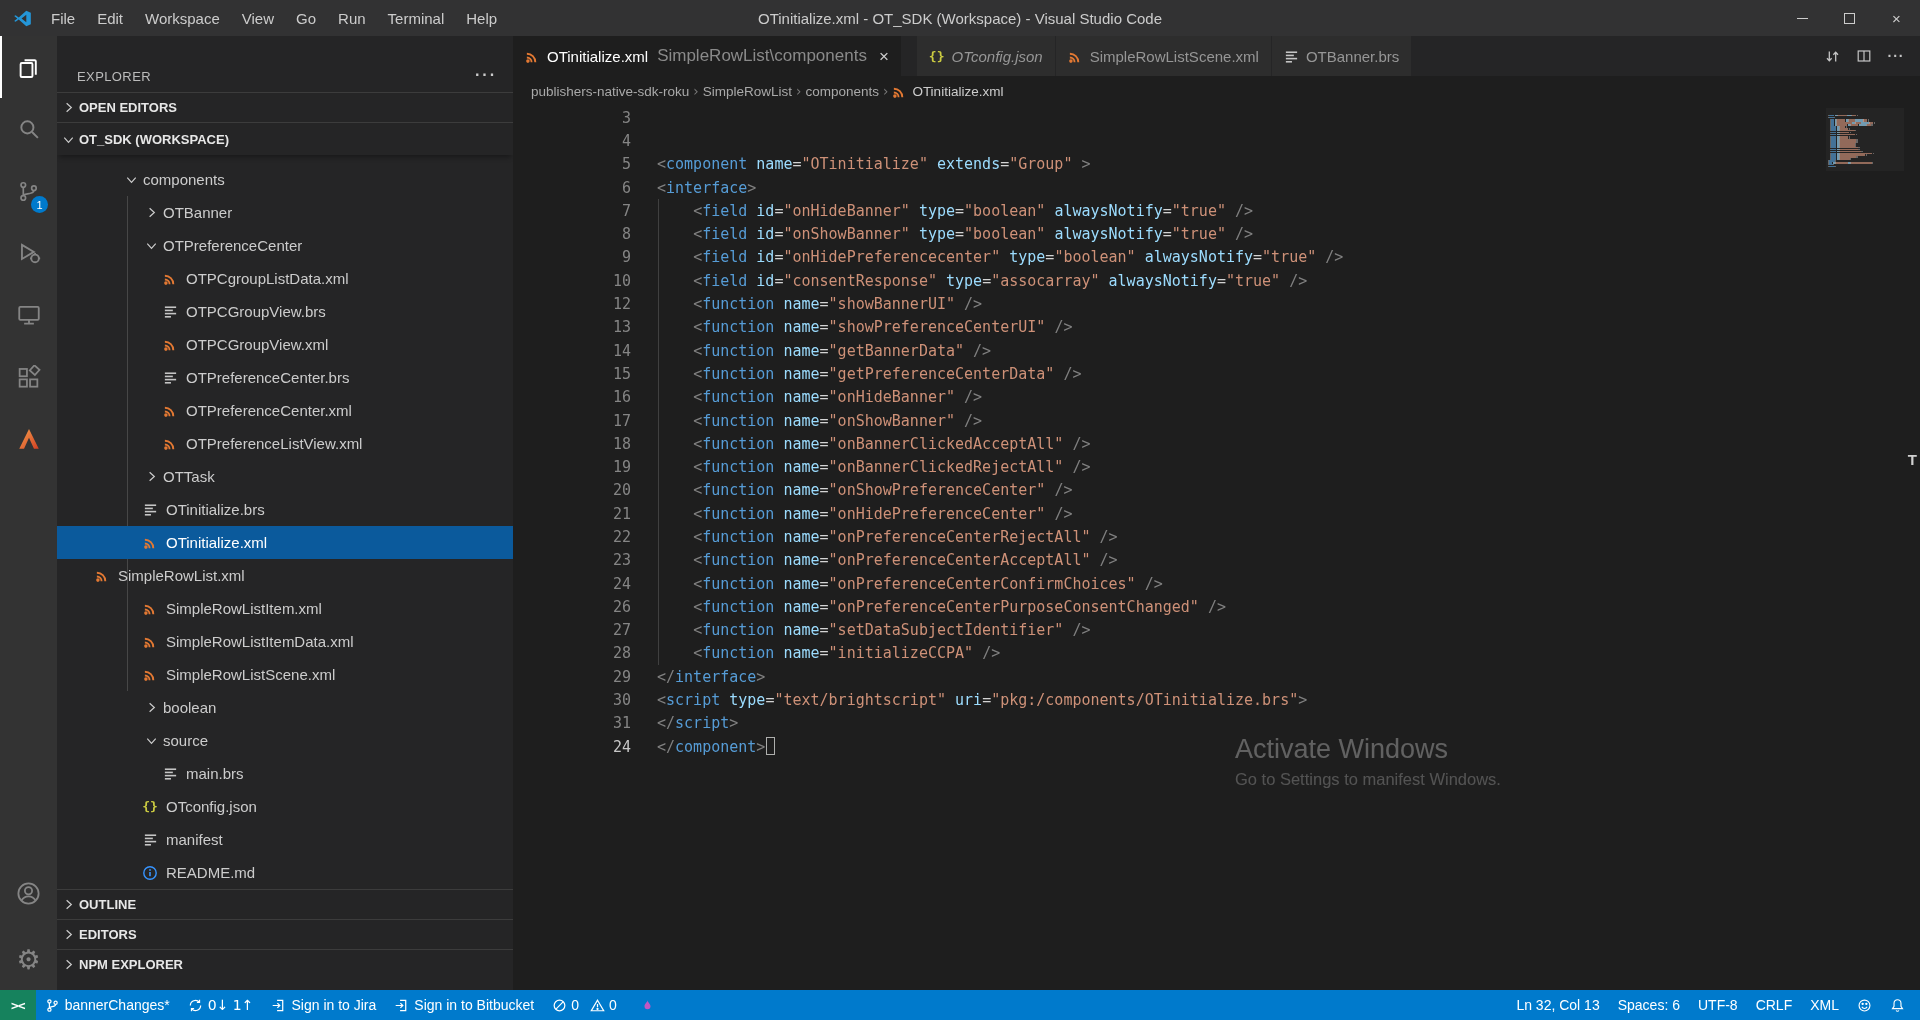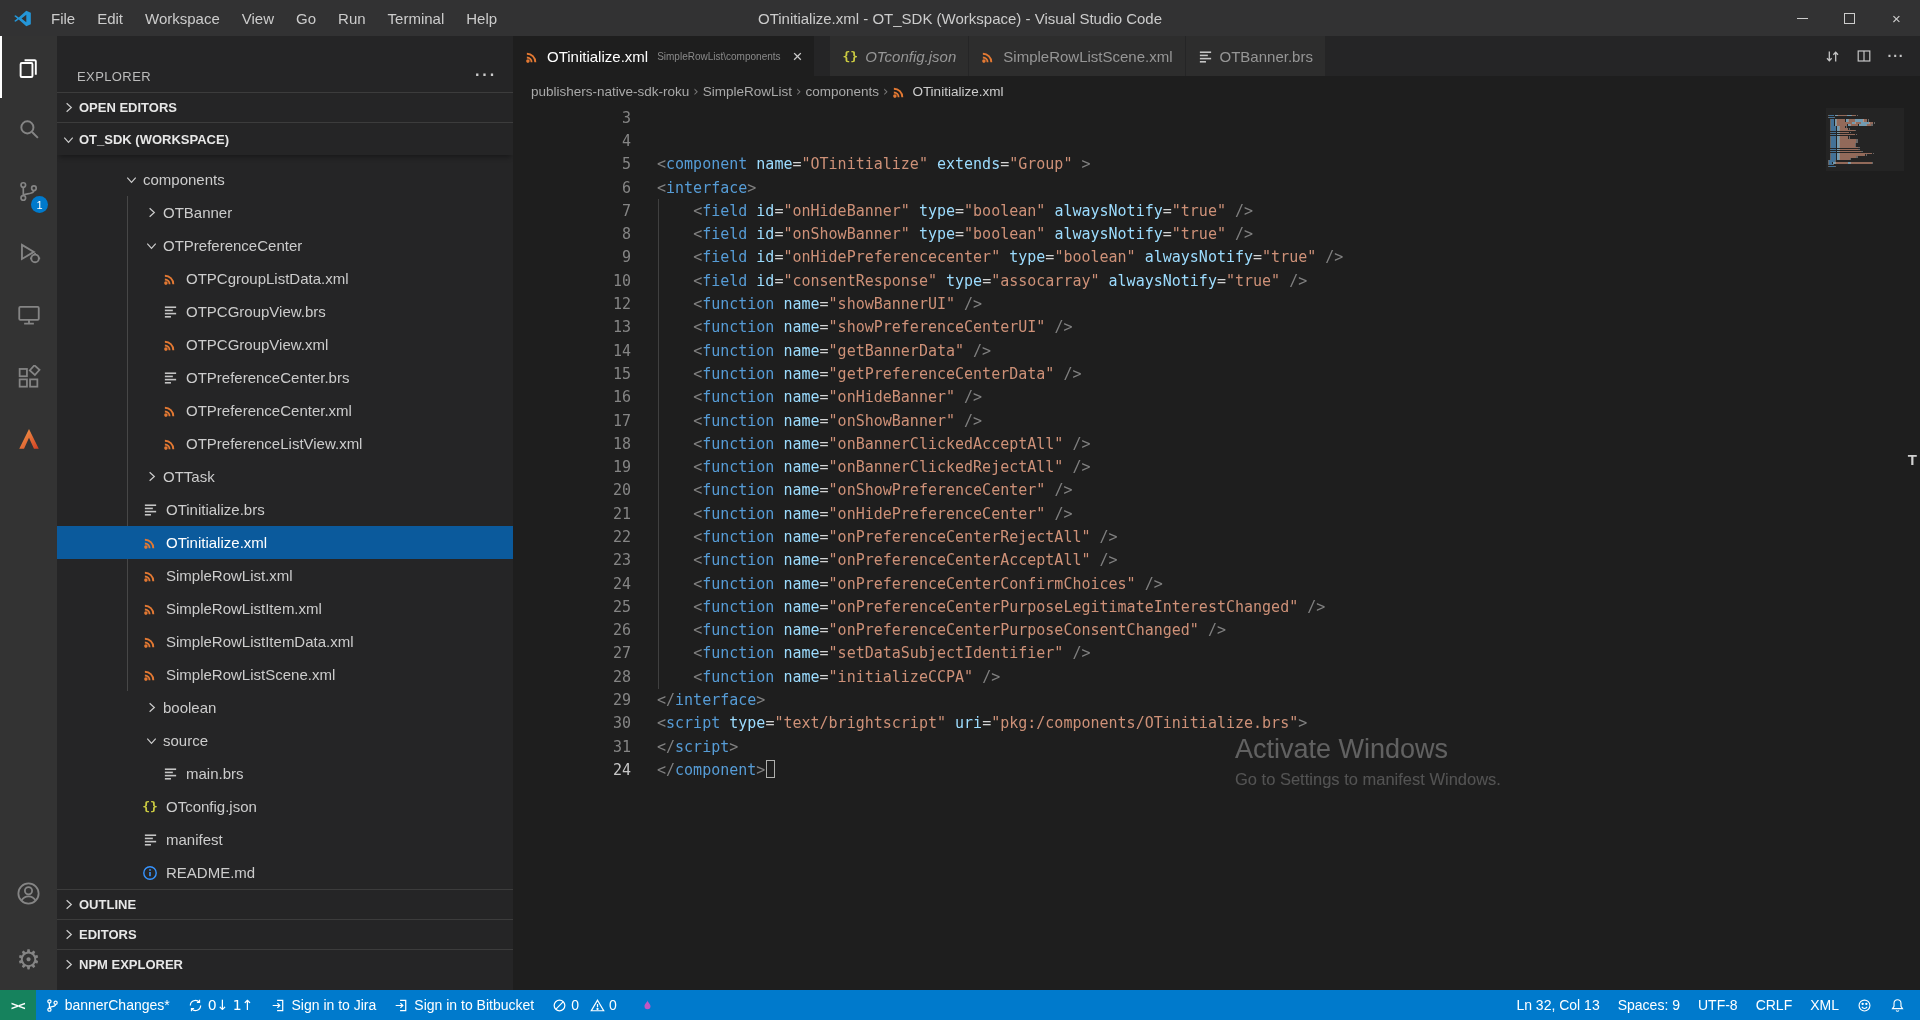--- a/index.html
+++ b/index.html
@@ -48,21 +48,21 @@
   .json-glyph { color:#cbcb41; font-family:"DejaVu Sans Mono",monospace; font-weight:bold; font-size:13px; }
   .sb-bottom-sec { height:30px; border-top:1px solid #3c3c3c; }
   
   .editor { flex:1; position:relative; background:#1e1e1e; min-width:0; }
   .tabbar { height:40px; background:#252526; display:flex; align-items:stretch; }
   .tab { display:flex; align-items:center; padding:0 12px; font-size:15px; background:#2d2d2d;
     color:#969696; border-right:1px solid #252526; white-space:nowrap; }
   .tab.active { background:#1e1e1e; color:#ffffff; }
   .tab.gap { margin-left:15px; }
   .tab .tab-icon { margin-right:7px; display:flex; }
-  .tab-desc { font-size:10px; color:#8a8a8a; margin-left:9px; }
+  .tab-desc { font-size:17px; color:#8a8a8a; margin-left:9px; }
   .tab.preview .tab-label { font-style:italic; }
   .tab-close { margin-left:12px; color:#cccccc; font-size:17px; line-height:1; }
   .tab-actions { margin-left:auto; display:flex; align-items:center; color:#c5c5c5; padding-right:8px; }
   .tab-action { width:32px; height:100%; display:flex; align-items:center; justify-content:center; }
   .more-glyph { font-weight:bold; letter-spacing:1px; font-size:14px; }
   .breadcrumbs { height:30px; display:flex; align-items:center; padding-left:18px; font-size:13.5px; color:#a9a9a9; background:#1e1e1e; }
   .bc-item { margin-right:4px; }
   .bc-sep { margin-right:4px; color:#7a7a7a; font-family:"DejaVu Sans",sans-serif; }
   .bc-file { display:flex; align-items:center; gap:5px; color:#cccccc; }
   .code { position:absolute; top:70px; left:0; right:0; bottom:0; overflow:hidden; }
@@ -341,21 +341,21 @@
         </div>
         <div class="tree-row selected" style="padding-left: 84px;">
           <span class="tree-icon">
             <svg viewBox="0 0 16 16" width="15" height="15">
               <circle cx="3.1" cy="12.9" r="1.9" fill="#e37933"></circle>
               <path d="M2 9 a5 5 0 0 1 5 5 M2 5 a9 9 0 0 1 9 9" fill="none" stroke="#e37933" stroke-width="2"></path>
             </svg>
           </span>
           <span>OTinitialize.xml</span>
         </div>
-        <div class="tree-row" style="padding-left: 84px;">
+        <div class="tree-row" style="padding-left: 36px;">
           <span class="tree-icon">
             <svg viewBox="0 0 16 16" width="15" height="15">
               <circle cx="3.1" cy="12.9" r="1.9" fill="#e37933"></circle>
               <path d="M2 9 a5 5 0 0 1 5 5 M2 5 a9 9 0 0 1 9 9" fill="none" stroke="#e37933" stroke-width="2"></path>
             </svg>
           </span>
           <span>SimpleRowList.xml</span>
         </div>
         <div class="tree-row" style="padding-left: 84px;">
           <span class="tree-icon">
@@ -625,24 +625,20 @@
             <span class="ln">22</span>
             <span class="ltext"><span class="tk-w">    </span><span class="tk-p">&lt;</span><span class="tk-t">function</span><span class="tk-w"> </span><span class="tk-a">name</span><span class="tk-o">=</span><span class="tk-s">"onPreferenceCenterRejectAll"</span><span class="tk-w"> </span><span class="tk-p">/&gt;</span></span>
           </div>
           <div class="code-line guided">
             <span class="ln">23</span>
             <span class="ltext"><span class="tk-w">    </span><span class="tk-p">&lt;</span><span class="tk-t">function</span><span class="tk-w"> </span><span class="tk-a">name</span><span class="tk-o">=</span><span class="tk-s">"onPreferenceCenterAcceptAll"</span><span class="tk-w"> </span><span class="tk-p">/&gt;</span></span>
           </div>
           <div class="code-line guided">
             <span class="ln">24</span>
             <span class="ltext"><span class="tk-w">    </span><span class="tk-p">&lt;</span><span class="tk-t">function</span><span class="tk-w"> </span><span class="tk-a">name</span><span class="tk-o">=</span><span class="tk-s">"onPreferenceCenterConfirmChoices"</span><span class="tk-w"> </span><span class="tk-p">/&gt;</span></span>
-          </div>
-          <div class="code-line guided">
-            <span class="ln">25</span>
-            <span class="ltext"><span class="tk-w">    </span><span class="tk-p">&lt;</span><span class="tk-t">function</span><span class="tk-w"> </span><span class="tk-a">name</span><span class="tk-o">=</span><span class="tk-s">"onPreferenceCenterPurposeLegitimateInterestChanged"</span><span class="tk-w"> </span><span class="tk-p">/&gt;</span></span>
           </div>
           <div class="code-line guided">
             <span class="ln">26</span>
             <span class="ltext"><span class="tk-w">    </span><span class="tk-p">&lt;</span><span class="tk-t">function</span><span class="tk-w"> </span><span class="tk-a">name</span><span class="tk-o">=</span><span class="tk-s">"onPreferenceCenterPurposeConsentChanged"</span><span class="tk-w"> </span><span class="tk-p">/&gt;</span></span>
           </div>
           <div class="code-line guided">
             <span class="ln">27</span>
             <span class="ltext"><span class="tk-w">    </span><span class="tk-p">&lt;</span><span class="tk-t">function</span><span class="tk-w"> </span><span class="tk-a">name</span><span class="tk-o">=</span><span class="tk-s">"setDataSubjectIdentifier"</span><span class="tk-w"> </span><span class="tk-p">/&gt;</span></span>
           </div>
           <div class="code-line guided">
@@ -1070,21 +1066,21 @@
         <svg viewBox="0 0 16 16" width="13" height="15">
           <path d="M8 .8 C8.4 3.8 4.3 5.3 4.3 9 a3.7 3.7 0 0 0 7.4 0 C11.7 5.3 7.6 3.8 8 .8 Z" fill="#c257c2"></path>
         </svg>
       </span>
     </div>
     <div class="status-right">
       <div class="status-item">
         <span>Ln 32, Col 13</span>
       </div>
       <div class="status-item">
-        <span>Spaces: 9</span>
+        <span>Spaces: 6</span>
       </div>
       <div class="status-item">
         <span>UTF-8</span>
       </div>
       <div class="status-item">
         <span>CRLF</span>
       </div>
       <div class="status-item">
         <span>XML</span>
       </div>

